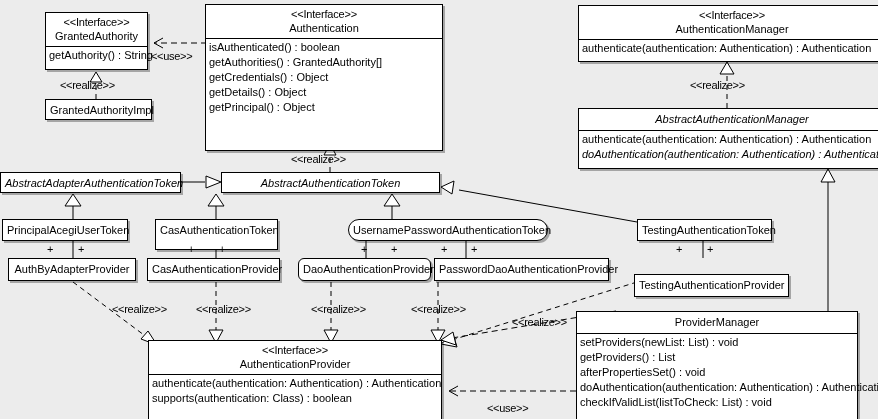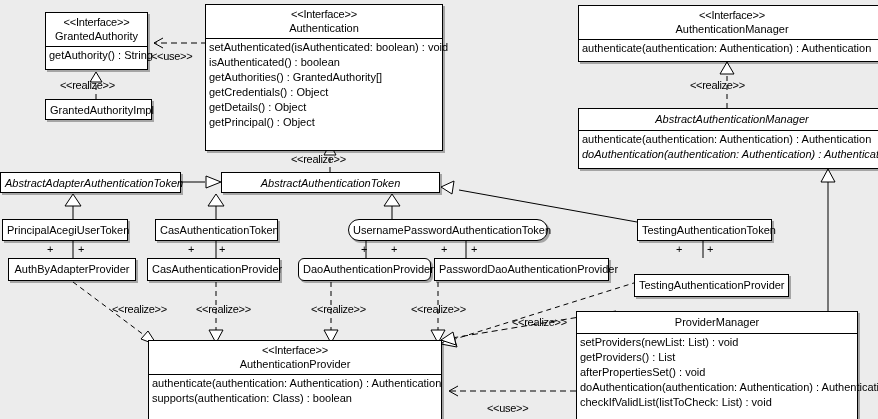--- a/index.html
+++ b/index.html
@@ -185,21 +185,20 @@
       <span class="cname">GrantedAuthorityImpl</span>
     </div>
   </div>
 
   <div class="uml-class" style="left:205px; top:4px; width:238px; height:147px;">
     <div class="uml-header with-sep">
       <span class="stereo">&lt;&lt;Interface&gt;&gt;</span>
       <span class="cname">Authentication</span>
     </div>
     <div class="uml-ops">
-      <span class="op">setAuthenticated(isAuthenticated: boolean) : void</span>
       <span class="op">isAuthenticated() : boolean</span>
       <span class="op">getAuthorities() : GrantedAuthority[]</span>
       <span class="op">getCredentials() : Object</span>
       <span class="op">getDetails() : Object</span>
       <span class="op">getPrincipal() : Object</span>
     </div>
   </div>
 
   <div class="uml-class" style="left:578px; top:5px; width:308px; height:57px;">
     <div class="uml-header with-sep">
@@ -232,21 +231,21 @@
       <span class="cname">PrincipalAcegiUserToken</span>
     </div>
   </div>
 
   <div class="uml-class compact" style="left:221px; top:172px; width:219px; height:21px;">
     <div class="uml-header">
       <span class="cname italic">AbstractAuthenticationToken</span>
     </div>
   </div>
 
-  <div class="uml-class compact" style="left:155px; top:219px; width:123px; height:22px;">
+  <div class="uml-class compact" style="left:155px; top:219px; width:123px; height:31px;">
     <div class="uml-header">
       <span class="cname">CasAuthenticationToken</span>
     </div>
   </div>
 
   <div class="uml-class compact" style="left:348px; top:219px; width:200px; height:22px;border-radius:11px;">
     <div class="uml-header">
       <span class="cname">UsernamePasswordAuthenticationToken</span>
     </div>
   </div>

